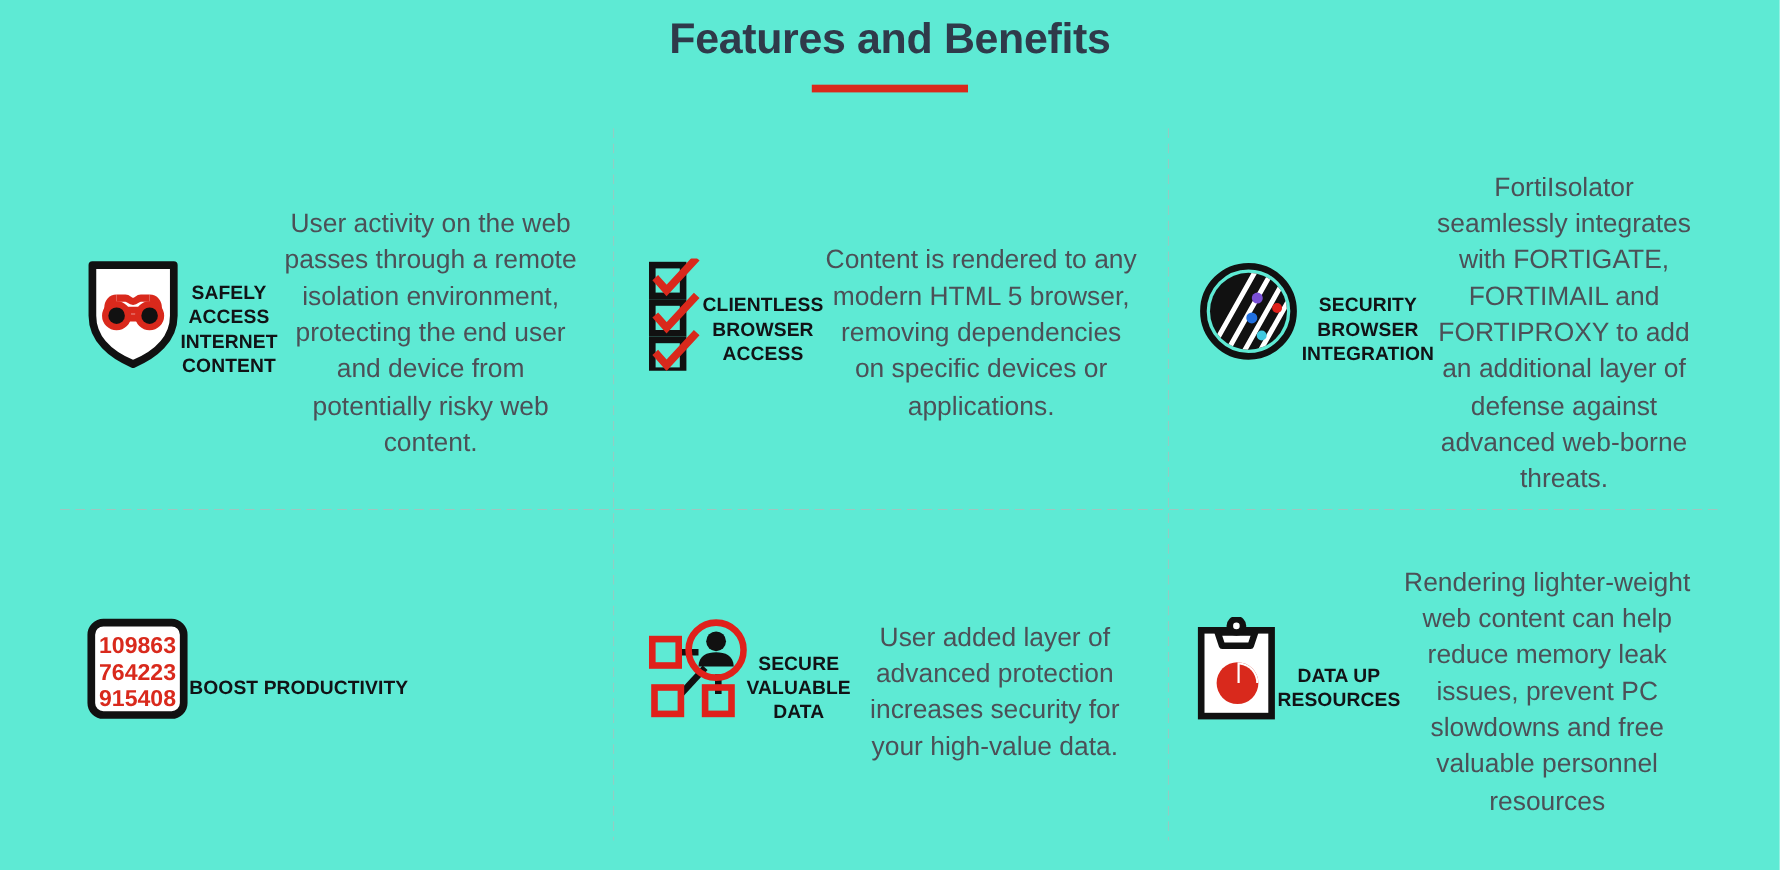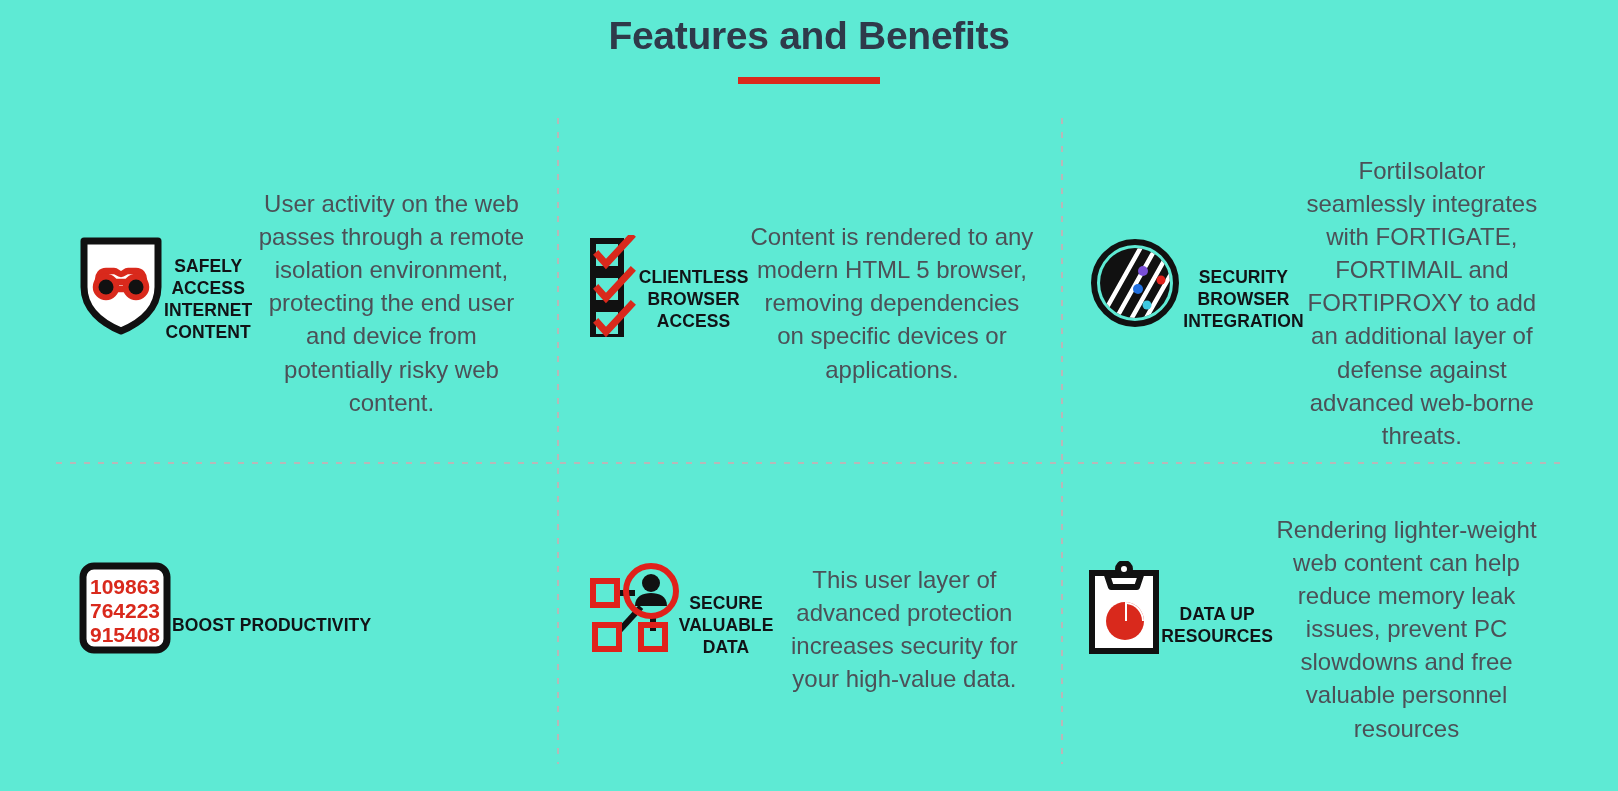--- a/index.html
+++ b/index.html
@@ -227,21 +227,21 @@
               <rect x="10" y="20" width="24" height="24"></rect>
               <rect x="12" y="64" width="24" height="24"></rect>
               <rect x="58" y="64" width="24" height="24"></rect>
               <circle cx="68" cy="30" r="25"></circle>
             </g>
             <circle cx="68" cy="22" r="9" fill="#111111"></circle>
             <path d="M52 45 C52 35 60 32 68 32 C76 32 84 35 84 45 Z" fill="#111111"></path>
           </svg>
         </div>
         <h3 class="card-title">SECURE VALUABLE DATA</h3>
-        <p class="card-text">This user layer of advanced protection increases security for your high-value data.</p>
+        <p class="card-text">User added layer of advanced protection increases security for your high-value data.</p>
       </div>
 
       <div class="cell">
         <div class="icon-wrap">
           <svg width="74" height="94" viewBox="0 0 74 94" aria-hidden="true">
             <rect x="5" y="12" width="64" height="78" fill="#ffffff" stroke="#111111" stroke-width="6"></rect>
             <path d="M20 14 H54 L50 26 H24 Z" fill="#ffffff" stroke="#111111" stroke-width="6" stroke-linejoin="round"></path>
             <circle cx="37" cy="8" r="6" fill="#ffffff" stroke="#111111" stroke-width="6"></circle>
             <circle cx="38" cy="60" r="19" fill="#d9291c"></circle>
             <path d="M38 60 L38 41 A19 19 0 0 1 57 60 Z" fill="#ffffff"></path>

